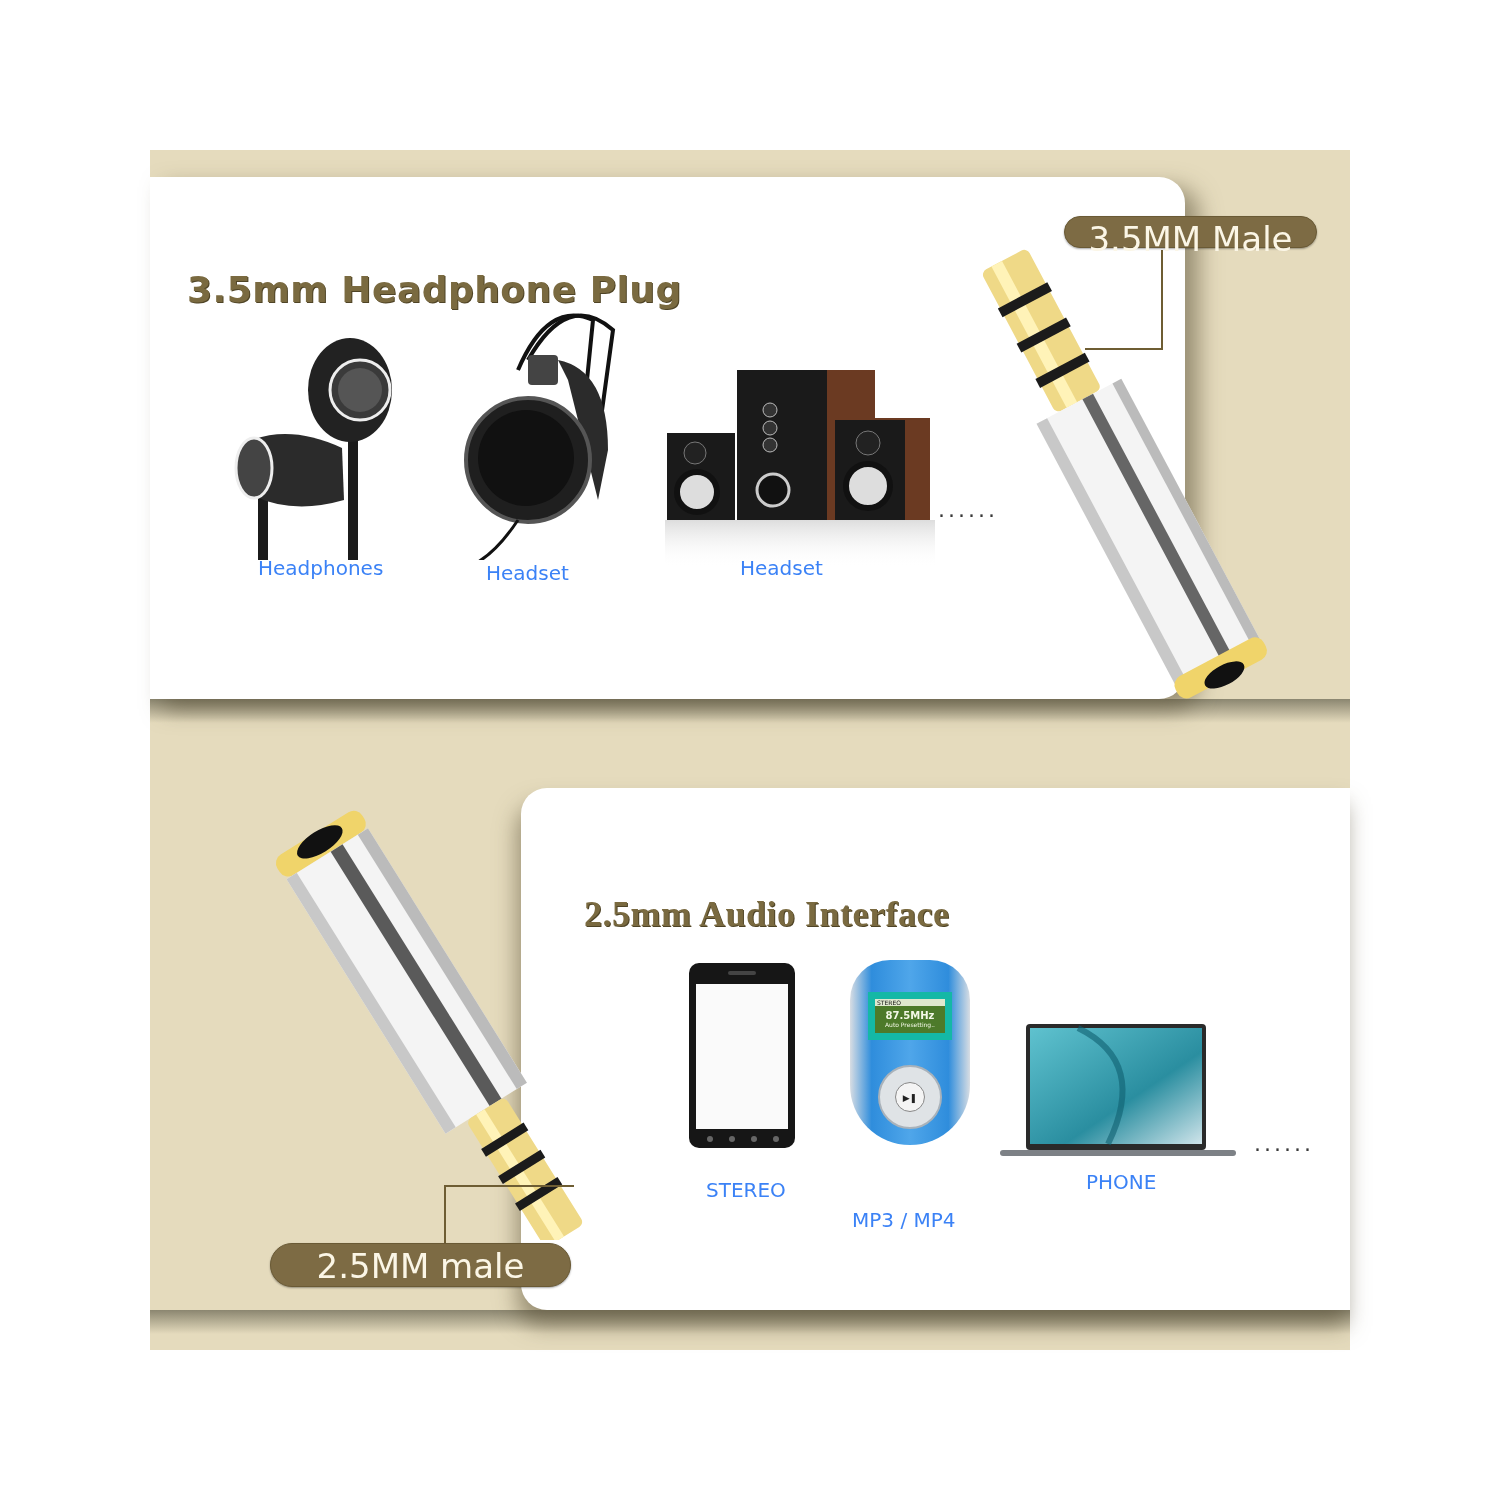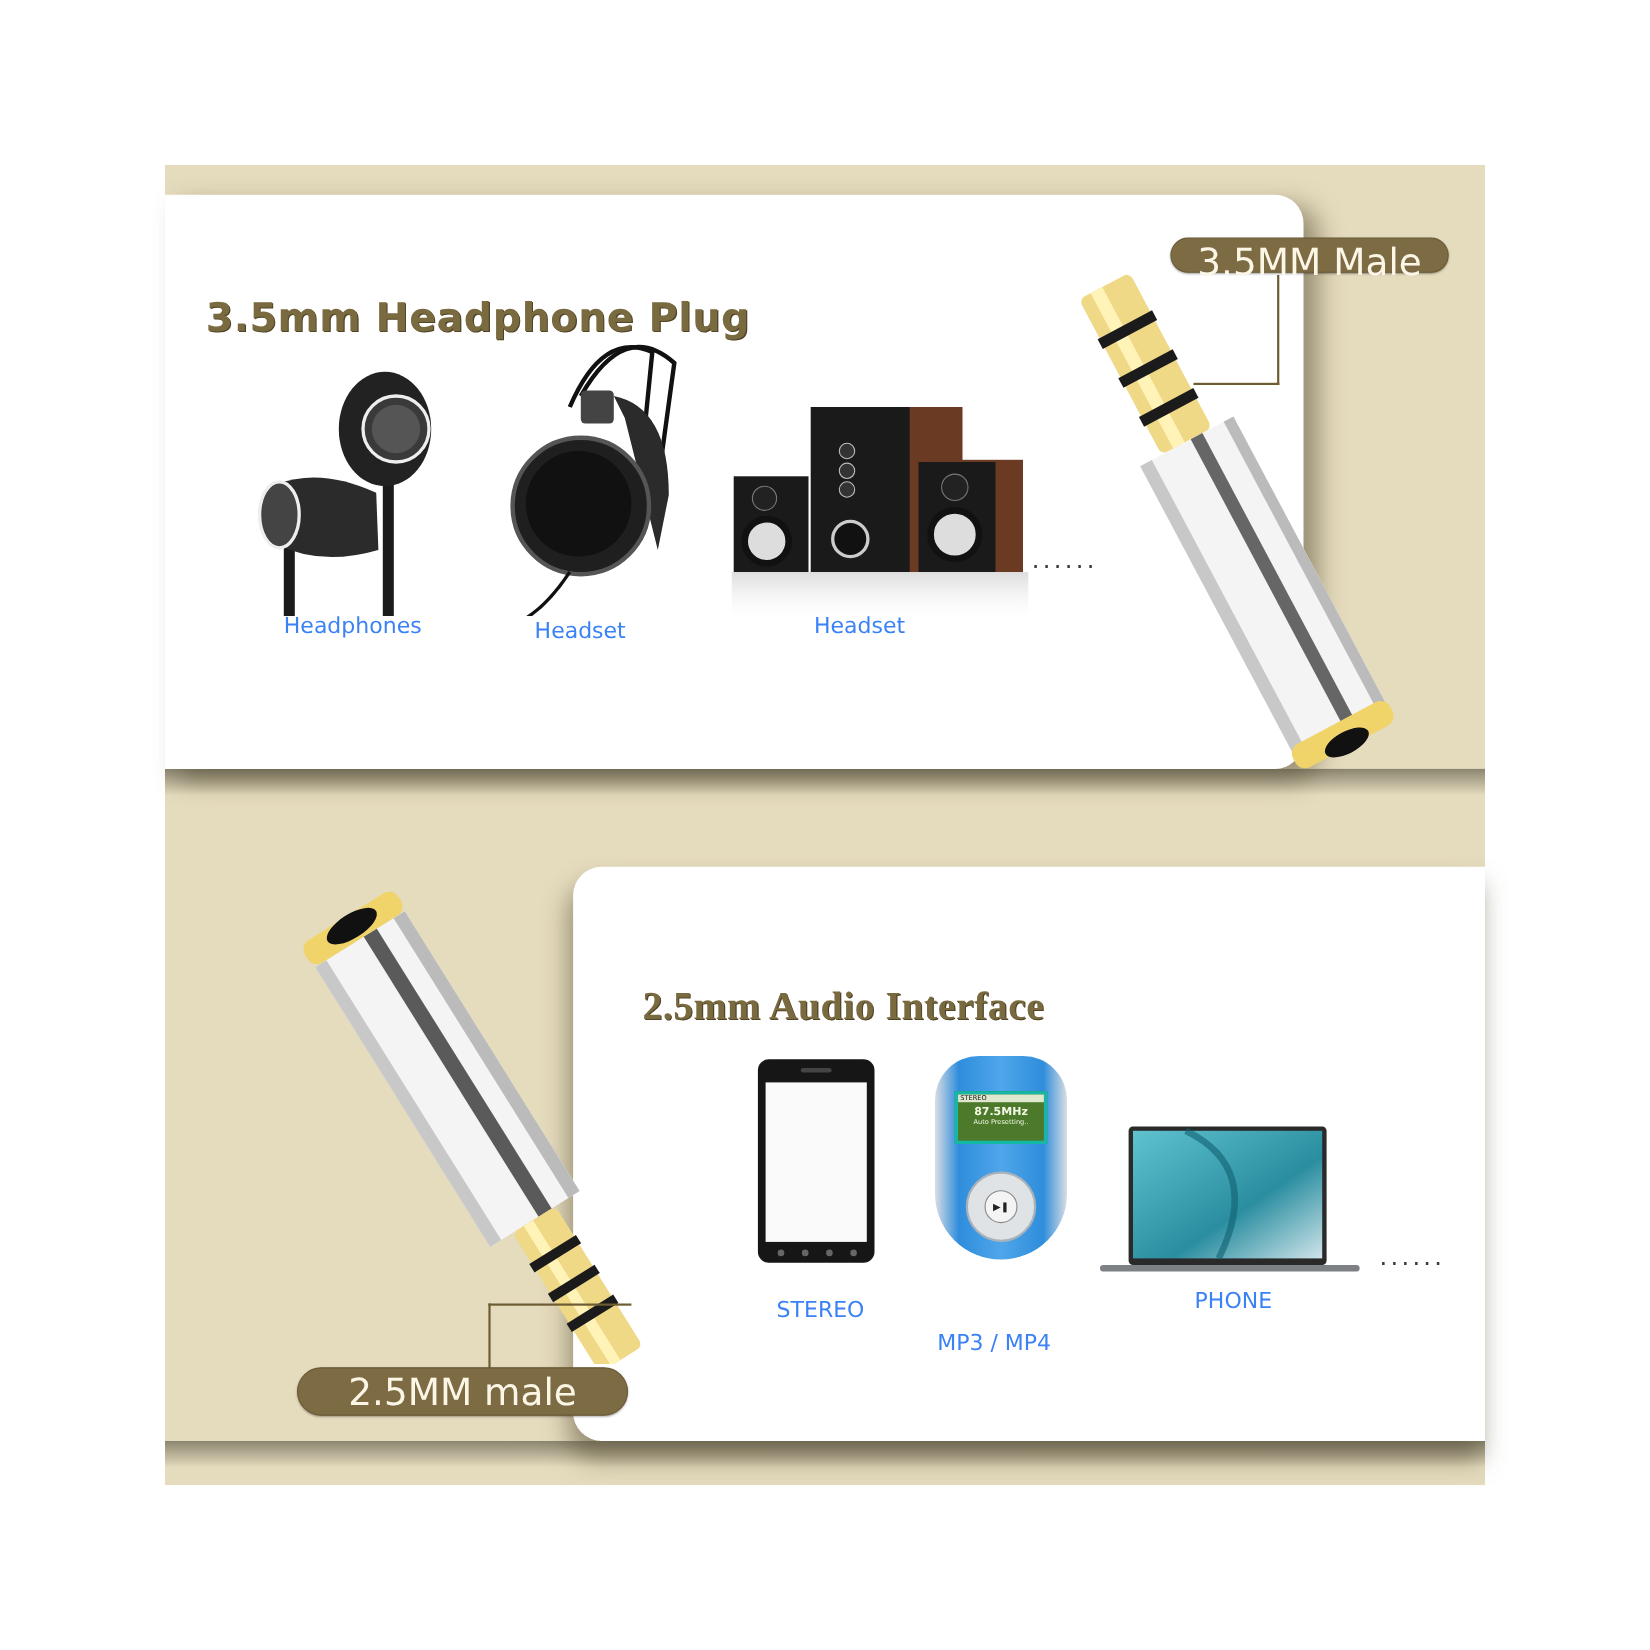--- a/index.html
+++ b/index.html
@@ -134,21 +134,21 @@
   <rect x="40" y="9" width="28" height="4" rx="2" fill="#444"></rect>
   <circle cx="22" cy="177" r="3" fill="#666"></circle>
   <circle cx="44" cy="177" r="3" fill="#666"></circle>
   <circle cx="66" cy="177" r="3" fill="#666"></circle>
   <circle cx="88" cy="177" r="3" fill="#666"></circle>
 </svg>
 <div class="caption" style="left:706px;top:1178px">STEREO</div>
 
 <div class="device" style="left:850px;top:960px;width:120px;height:185px;">
   <div style="position:absolute;inset:0;border-radius:40px 40px 60px 60px;background:linear-gradient(90deg,#d8dde3,#2f8ddc 18%,#4fa6ea 50%,#2f8ddc 82%,#d8dde3);"></div>
-  <div style="position:absolute;left:18px;top:32px;width:84px;height:48px;background:#4d7a2a;border:3px solid #14b8a6;color:#f3f8e6;font-family:'DejaVu Sans',sans-serif;text-align:center;">
+  <div style="position:absolute;left:18px;top:32px;width:84px;height:48px;background:#4d7a2a;border:7px solid #14b8a6;color:#f3f8e6;font-family:'DejaVu Sans',sans-serif;text-align:center;">
     <div style="font-size:6px;background:#dfe8cf;color:#111;text-align:left;padding-left:2px;">STEREO</div>
     <div style="font-size:10px;font-weight:bold;margin-top:4px;">87.5MHz</div>
     <div style="font-size:6px;">Auto Presetting..</div>
   </div>
   <div style="position:absolute;left:28px;top:105px;width:64px;height:64px;border-radius:50%;background:#dfe3e6;border:2px solid #a9b2ba;"></div>
   <div style="position:absolute;left:45px;top:122px;width:30px;height:30px;border-radius:50%;background:#f4f4f4;border:1px solid #888;font-size:9px;text-align:center;line-height:30px;color:#222;">▶❚</div>
 </div>
 <div class="caption" style="left:852px;top:1208px">MP3 / MP4</div>
 
 <svg class="device" style="left:998px;top:1022px" width="240" height="140" viewBox="0 0 240 140">

